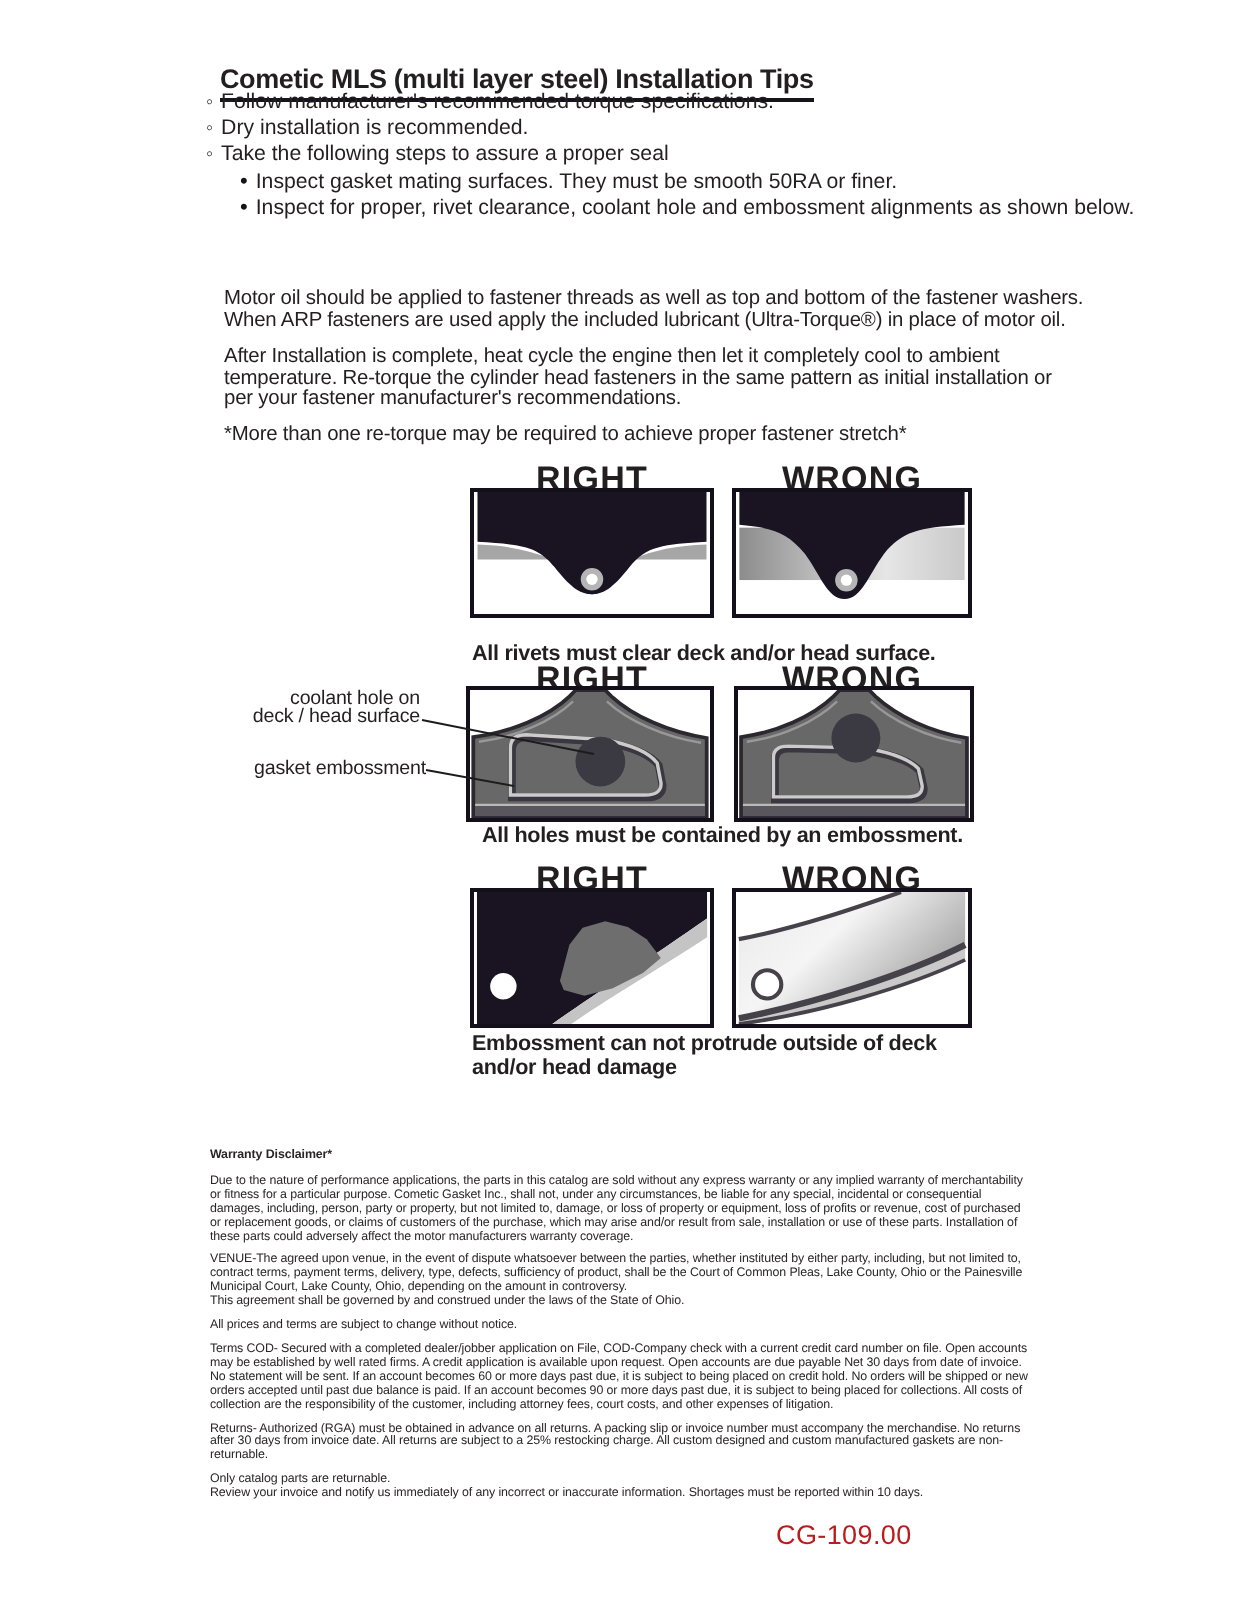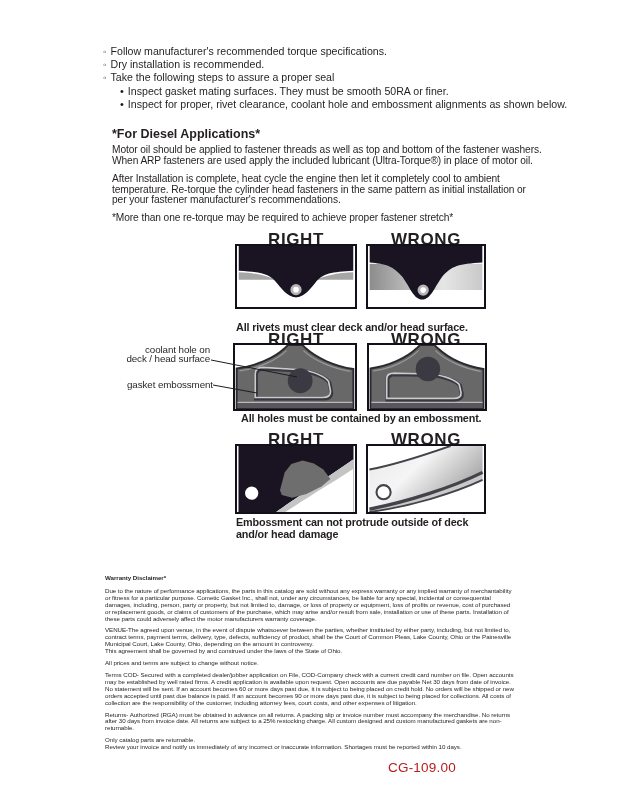--- a/index.html
+++ b/index.html
@@ -36,20 +36,21 @@
   .disc p{margin:0 0 5px 0;}
   .disc p.tight{margin:0;}
 
   .footer-code{left:388px;top:760px;font-size:13.5px;color:#b91c1c;letter-spacing:0.2px;}
 </style>
 </head>
 <body>
 
 <div class="page">
 
+  <h1 class="abs title">Cometic MLS (multi layer steel) Installation Tips</h1>
 
   <div class="abs bullets">
     <div class="b-row">
       <span class="b-marker">◦</span>
       <span>Follow manufacturer's recommended torque specifications.</span>
     </div>
     <div class="b-row">
       <span class="b-marker">◦</span>
       <span>Dry installation is recommended.</span>
     </div>
@@ -60,21 +61,20 @@
     <div class="b-row b-sub">
       <span class="b-marker">•</span>
       <span>Inspect gasket mating surfaces.  They must be smooth 50RA or finer.</span>
     </div>
     <div class="b-row b-sub">
       <span class="b-marker">•</span>
       <span>Inspect for proper, rivet clearance, coolant hole and embossment alignments as shown below.</span>
     </div>
   </div>
 
-  <h2 class="abs h-diesel">*For Diesel Applications*</h2>
   <p class="abs body-p p1">Motor oil should be applied to fastener threads as well as top and bottom of the fastener washers. When ARP fasteners are used apply the included lubricant (Ultra-Torque®) in place of motor oil.</p>
   <p class="abs body-p note">*More than one re-torque may be required to achieve proper fastener stretch*</p>
   <p class="abs body-p p2">After Installation is complete, heat cycle the engine then let it completely cool to ambient temperature. Re-torque the cylinder head fasteners in the same pattern as initial installation or per your fastener manufacturer's recommendations.</p>
 
   <div class="abs fig-label" style="left:235px;top:230px;">RIGHT</div>
   <div class="abs fig-label w" style="left:366px;top:230px;">WRONG</div>
 
   <div class="abs panel" style="left:235px;top:244px;width:122px;height:65px;">
     <svg viewBox="0 0 122 65">
       <rect width="122" height="65" fill="#ffffff"></rect>

